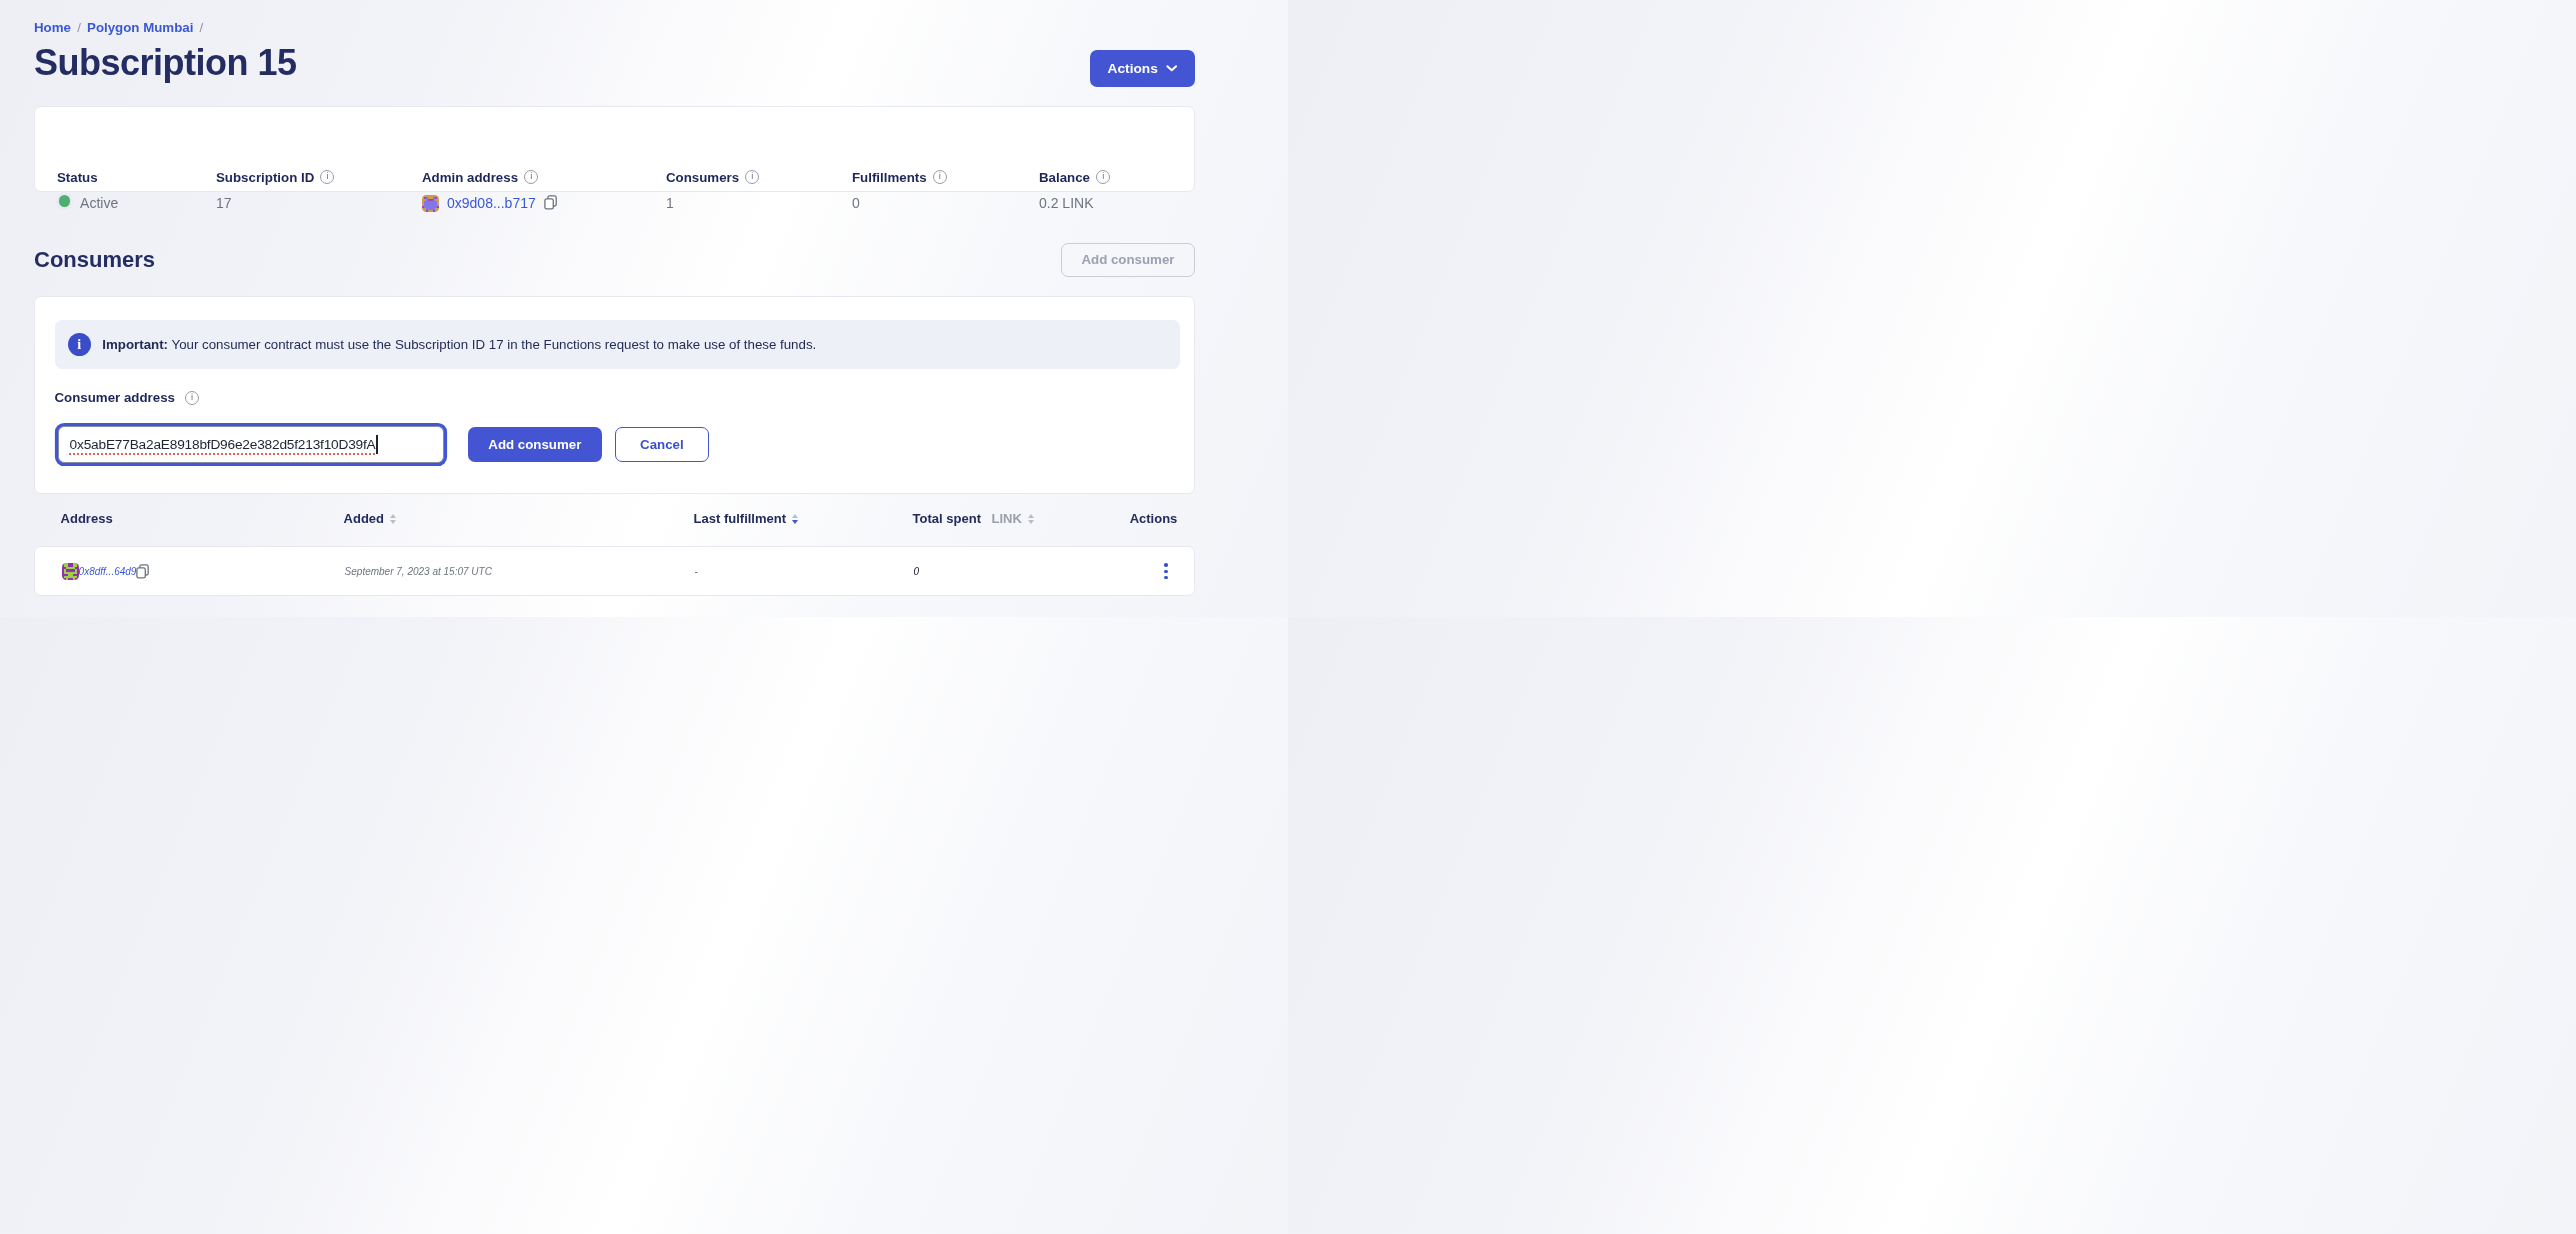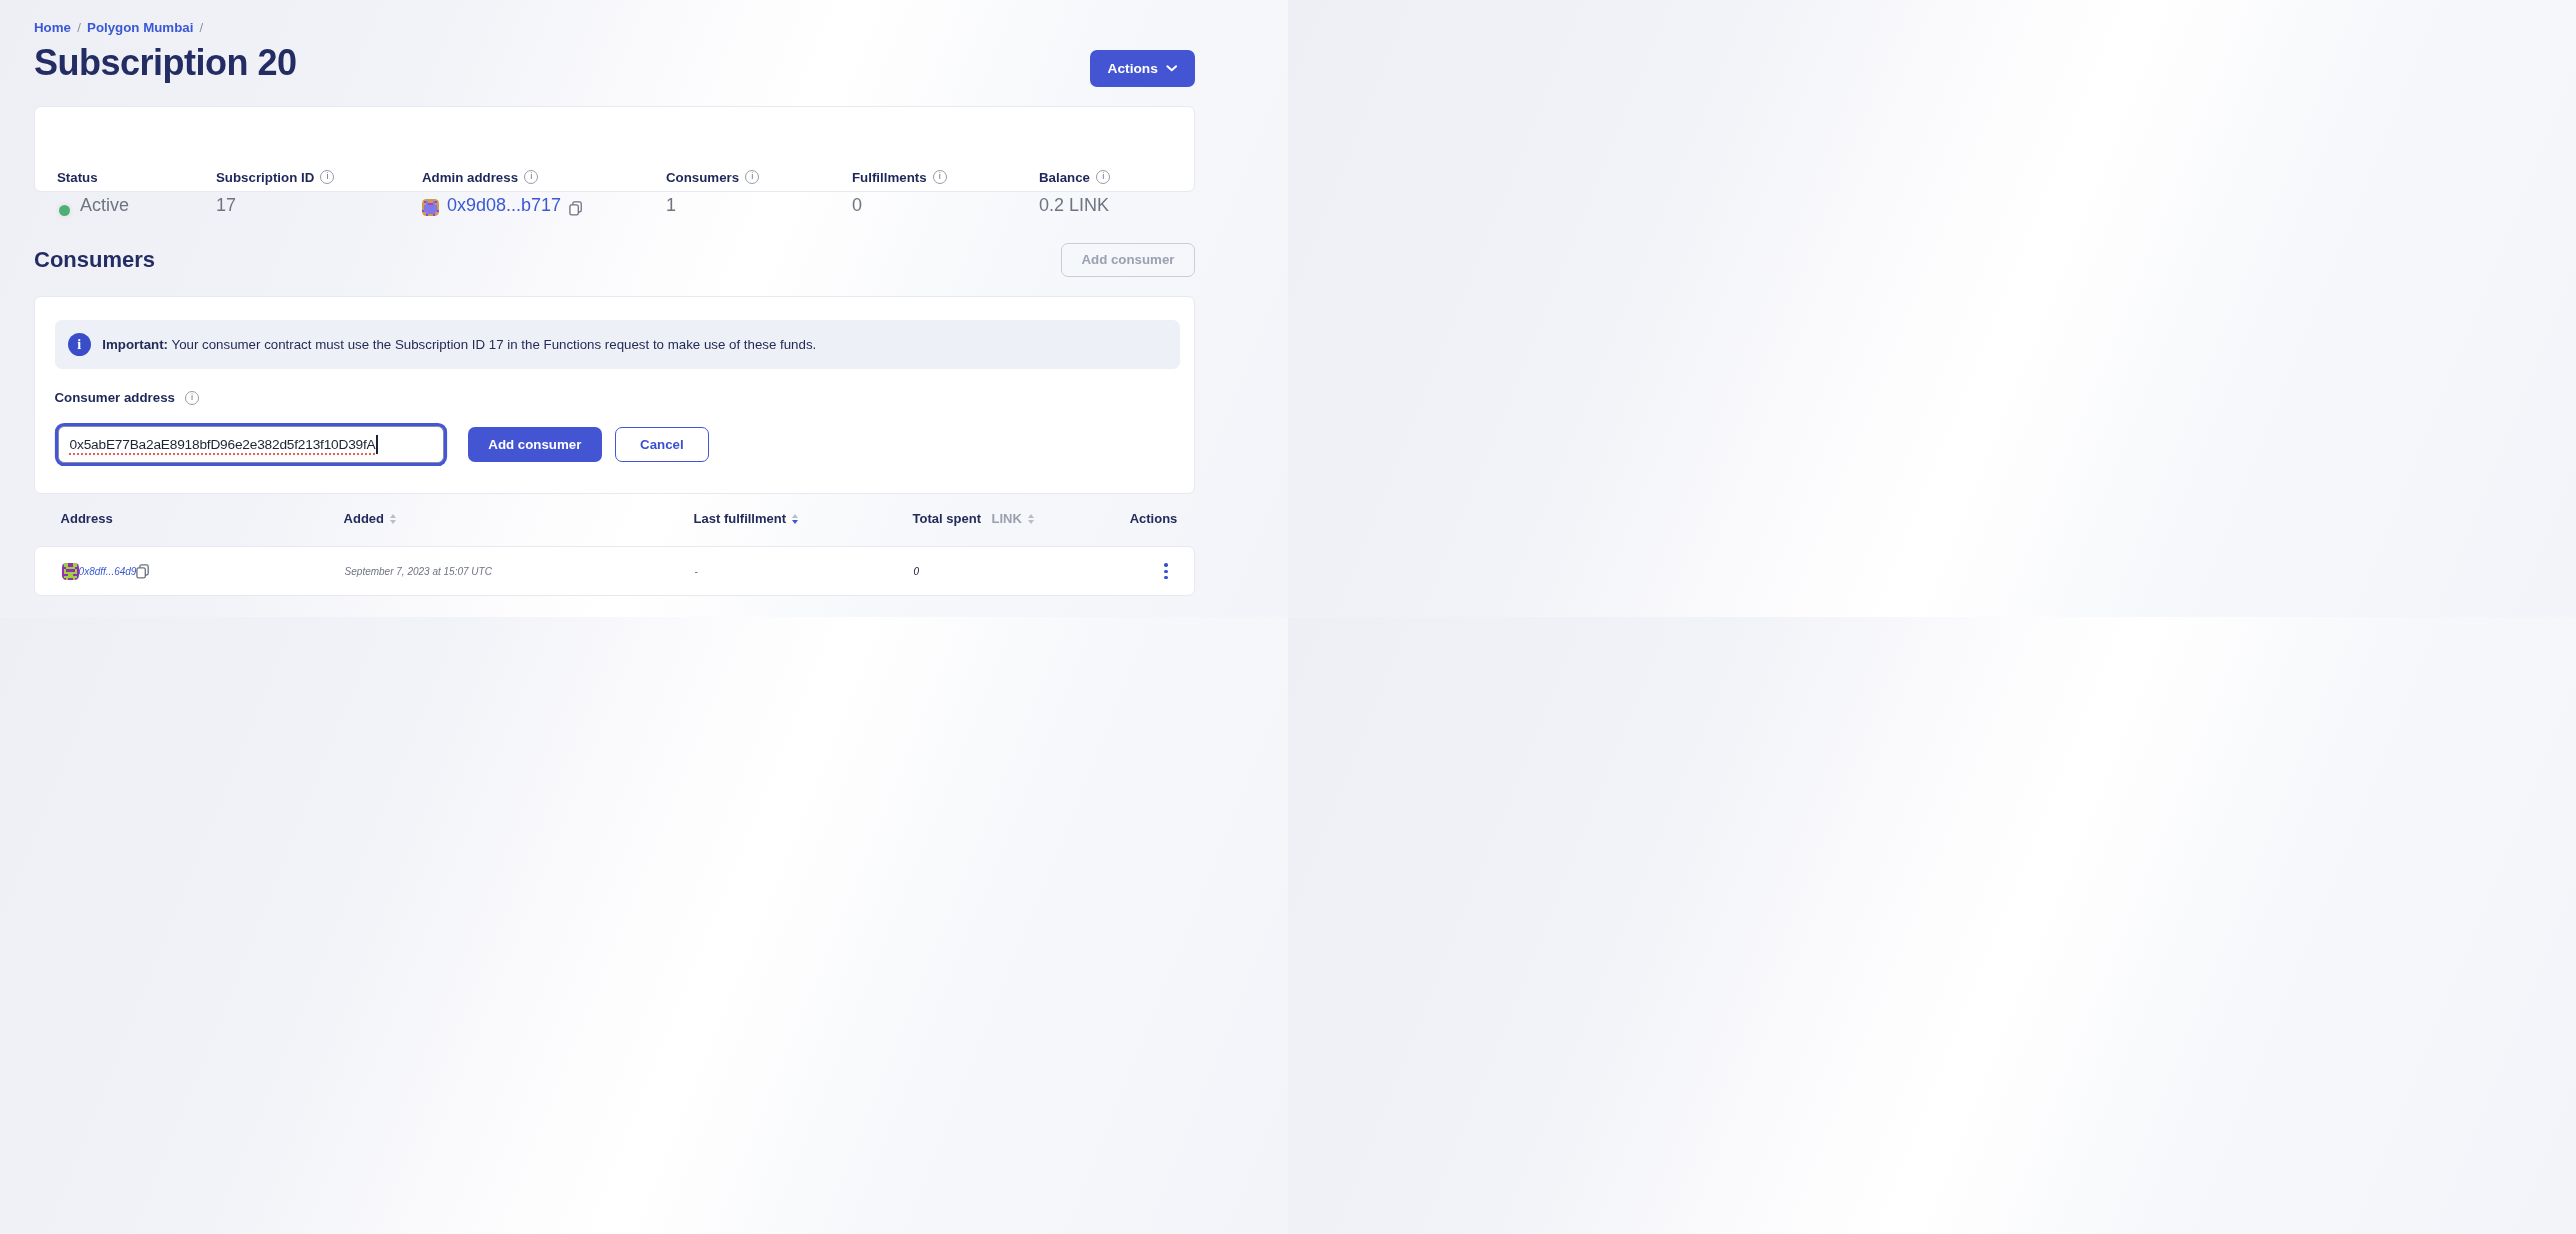--- a/index.html
+++ b/index.html
@@ -27,21 +27,21 @@
   .btn.ghost { background: transparent; border: 0.9px solid #c9cdd8; color: #9aa1b1; }
 
   
   .card { background: #ffffff; border: 0.9px solid #e8e9f0; border-radius: 7px; }
   .summary-card { margin-top: 22px; height: 86px; padding: 15px 21px 0 22px; }
   .summary-grid { display: grid; grid-template-columns: 159px 206px 244px 186px 187px 1fr; margin-top: 48px; }
   .label-row { display: flex; align-items: center; gap: 6.2px; }
   .lbl { font-size: 13.3px; font-weight: 700; color: #1e2758; }
   .info-i { width: 14px; height: 14px; border: 1.2px solid #979caa; border-radius: 50%; display: inline-flex; align-items: center; justify-content: center; color: #6d7280; flex: 0 0 auto; cursor: pointer; }
   .info-i::before { content: "i"; font-size: 9.3px; font-weight: 400; line-height: 1; }
-  .val { margin-top: 10.6px; font-size: 18px; color: #6e7480; display: flex; align-items: flex-end; gap: 8px; }
+  .val { margin-top: 10.6px; font-size: 14px; color: #6e7480; display: flex; align-items: flex-start; gap: 8px; }
   .status-dot { width: 11.5px; height: 11.5px; border-radius: 50%; background: #4fae73; box-shadow: 0 0 0 3.1px #e9ebf1; margin: 0 1.8px; }
   .addr-link { color: #3a58d6; text-decoration: none; cursor: pointer; }
   .avatar { width: 17px; height: 17px; border-radius: 4.4px; overflow: hidden; display: inline-flex; flex: 0 0 auto; }
   .avatar svg { width: 100%; height: 100%; shape-rendering: crispEdges; }
   .copy-btn { display: inline-flex; cursor: pointer; background: none; border: none; padding: 0; }
 
   
   .section-head { margin-top: 51px; display: flex; align-items: center; justify-content: space-between; }
   .section-head h2 { font-size: 22px; font-weight: 700; color: #242d63; }
   .section-head .ghost { height: 34px; padding: 0 19.5px; font-size: 13.3px; }
@@ -81,21 +81,21 @@
 </style>
 </head>
 <body>
 
 <div class="content">
 
   <nav class="breadcrumb">
     <a>Home</a><span class="sep">/</span><a>Polygon Mumbai</a><span class="sep">/</span>
   </nav>
 
-  <h1 class="page-title">Subscription 20</h1>
+  <h1 class="page-title">Subscription 15</h1>
 
   <button class="btn primary actions-btn">
     <span>Actions</span>
     <svg class="chev" width="11.5" height="7" viewBox="0 0 13 8">
         <path d="M1.5 1.5 L6.5 6 L11.5 1.5" fill="none" stroke="#ffffff" stroke-width="2.3" stroke-linecap="round" stroke-linejoin="round"></path>
       </svg>
   </button>
 
   <section class="card summary-card">
     <div class="summary-grid">

